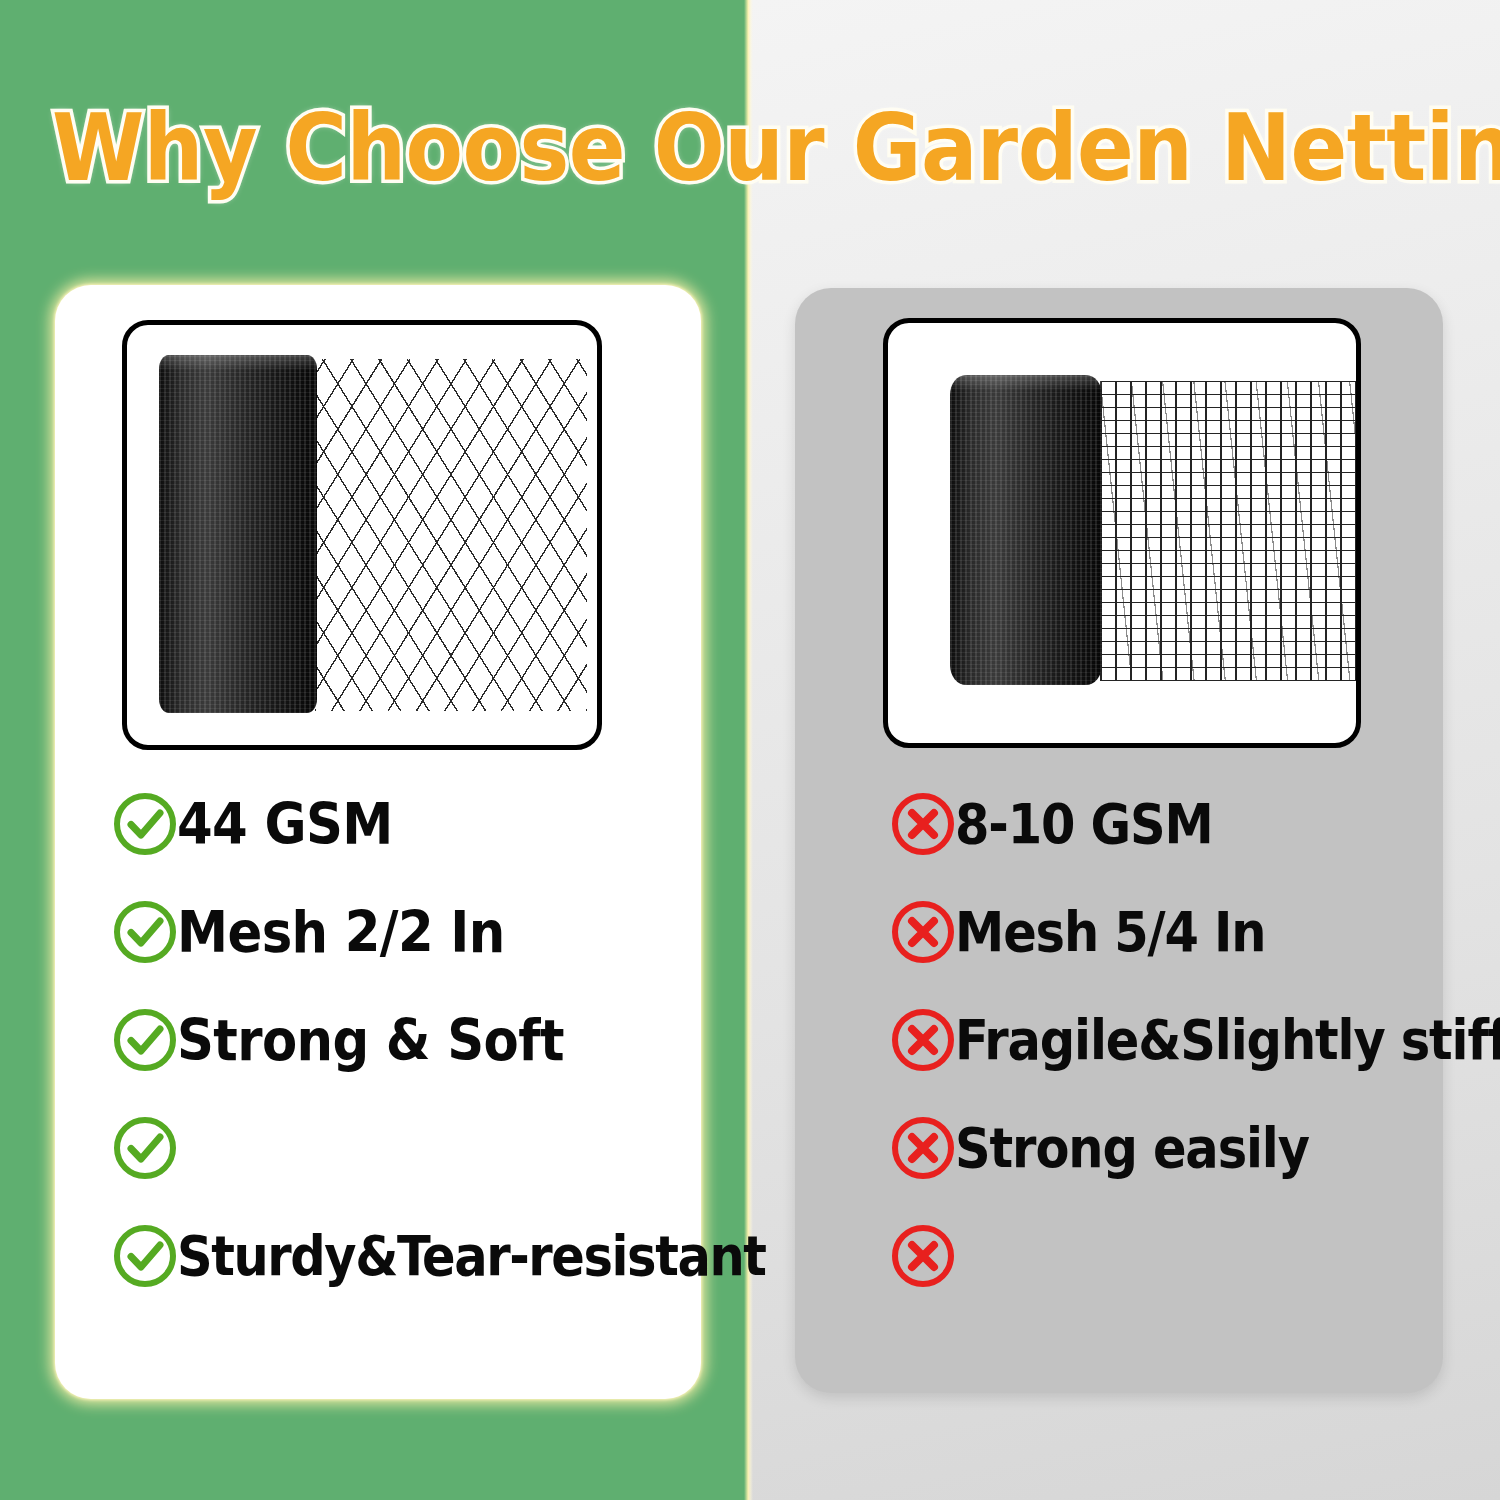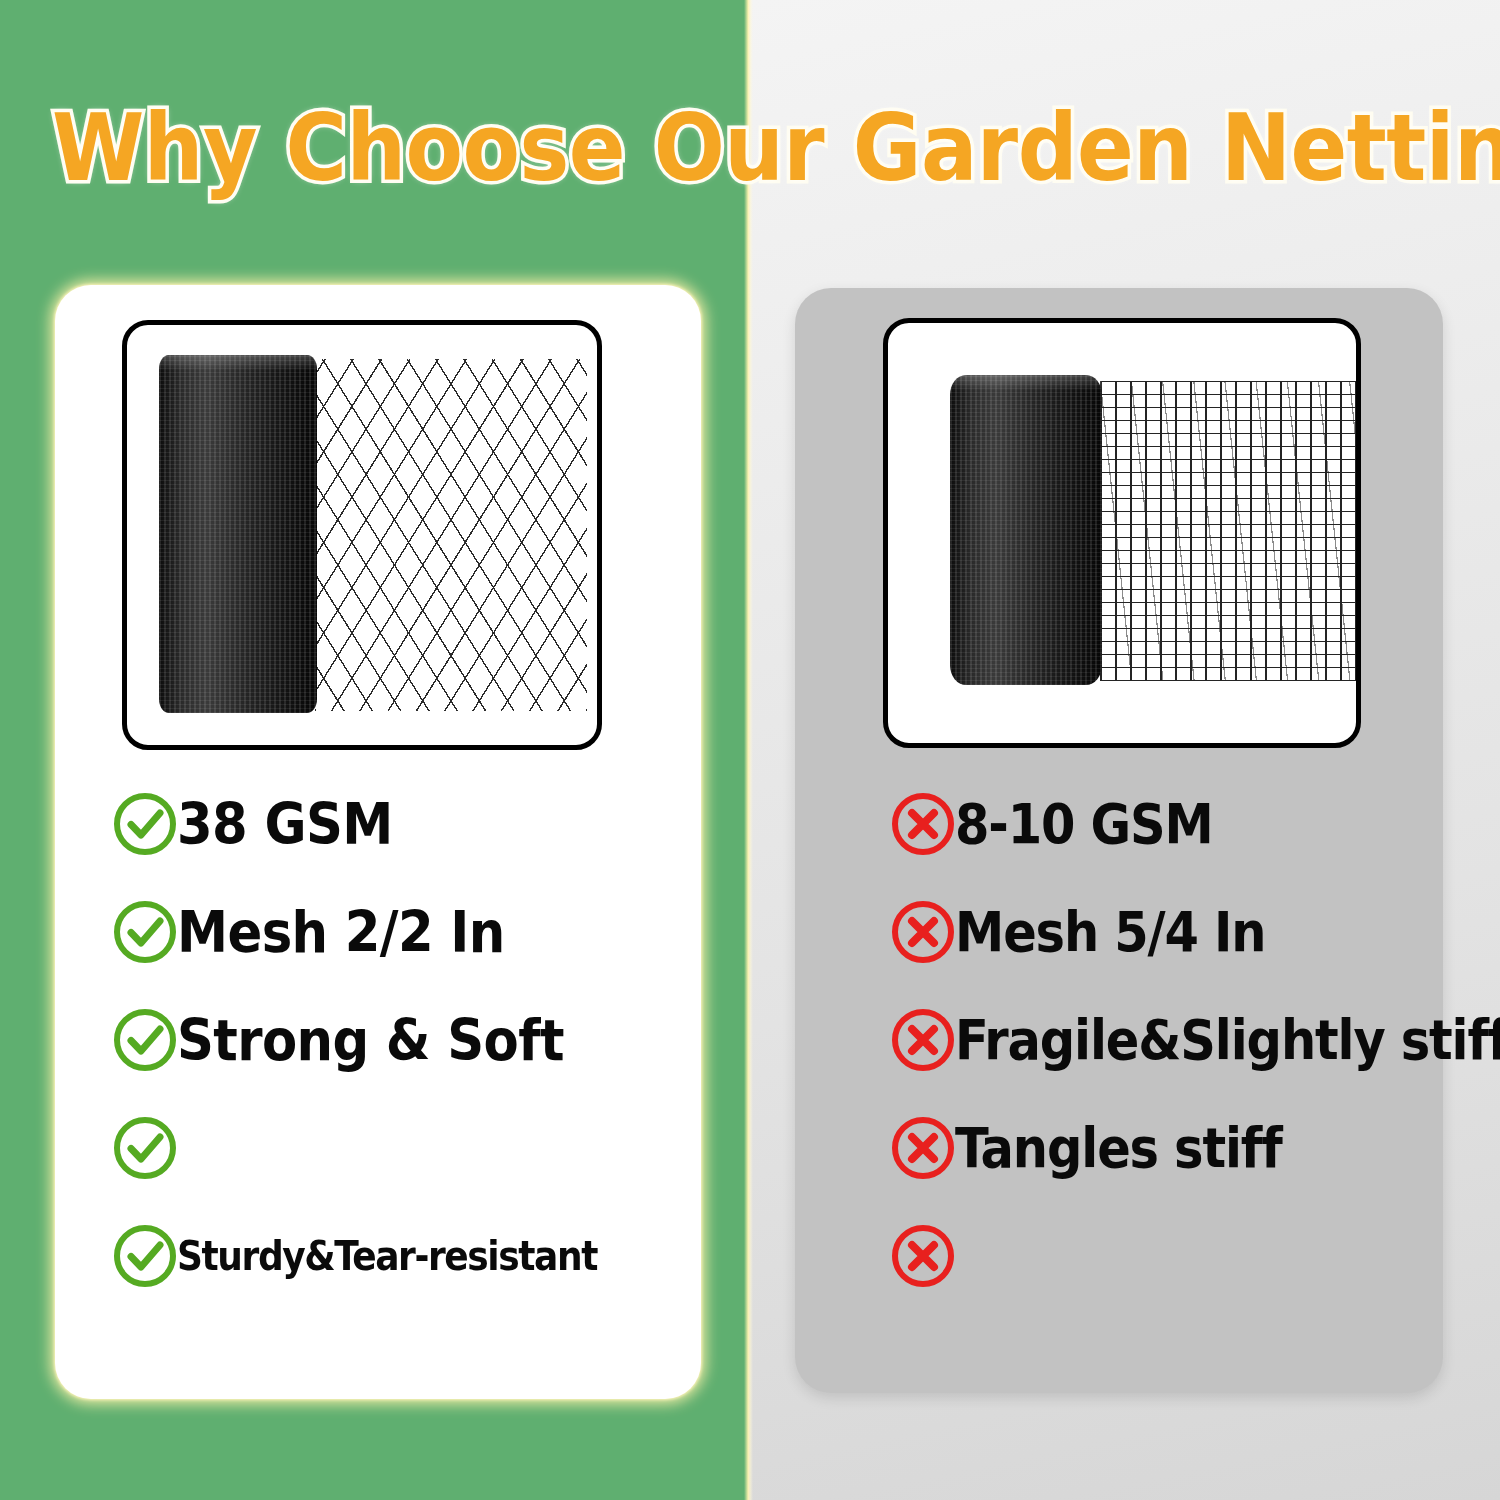--- a/index.html
+++ b/index.html
@@ -127,21 +127,21 @@
   .feature .label{
     font-family:"DejaVu Sans Condensed","Liberation Sans", sans-serif;
     font-weight:bold;
     font-size:57px;
     line-height:62px;
     color:#0a0a0a;
     margin-left:-3px;
     letter-spacing:-0.6px;
   }
   .list-right .feature .label{font-size:55px;letter-spacing:-1.1px;}
-  .list-left .feature:nth-child(5) .label{font-size:40px;letter-spacing:-1.4px;}
+  .list-left .feature:nth-child(5) .label{font-size:55px;letter-spacing:-1.4px;}
 </style>
 </head>
 <body>
 
 <div class="stage">
 
   <div class="bg-left"></div>
   <div class="bg-right"></div>
   <div class="divider-glow"></div>
 
@@ -167,21 +167,21 @@
 
   <div class="list list-left">
 
     <div class="feature">
       <span class="icon">
         <svg viewBox="0 0 70 70">
             <circle cx="35" cy="35" r="28" fill="none" stroke="#55AA22" stroke-width="6"></circle>
             <path d="M21 35.5 L31 46 L50 24" fill="none" stroke="#55AA22" stroke-width="7" stroke-linecap="round" stroke-linejoin="round"></path>
           </svg>
       </span>
-      <span class="label">38 GSM</span>
+      <span class="label">44 GSM</span>
     </div>
 
     <div class="feature">
       <span class="icon">
         <svg viewBox="0 0 70 70">
             <circle cx="35" cy="35" r="28" fill="none" stroke="#55AA22" stroke-width="6"></circle>
             <path d="M21 35.5 L31 46 L50 24" fill="none" stroke="#55AA22" stroke-width="7" stroke-linecap="round" stroke-linejoin="round"></path>
           </svg>
       </span>
       <span class="label">Mesh 2/2 In</span>
@@ -250,21 +250,21 @@
       <span class="label">Fragile&amp;Slightly stiff</span>
     </div>
 
     <div class="feature">
       <span class="icon">
         <svg viewBox="0 0 70 70">
             <circle cx="35" cy="35" r="28" fill="none" stroke="#E8201E" stroke-width="6"></circle>
             <path d="M24 24 L46 46 M46 24 L24 46" fill="none" stroke="#E8201E" stroke-width="8" stroke-linecap="round"></path>
           </svg>
       </span>
-      <span class="label">Tangles stiff</span>
+      <span class="label">Strong easily</span>
     </div>
 
     <div class="feature">
       <span class="icon">
         <svg viewBox="0 0 70 70">
             <circle cx="35" cy="35" r="28" fill="none" stroke="#E8201E" stroke-width="6"></circle>
             <path d="M24 24 L46 46 M46 24 L24 46" fill="none" stroke="#E8201E" stroke-width="8" stroke-linecap="round"></path>
           </svg>
       </span>
     </div>

